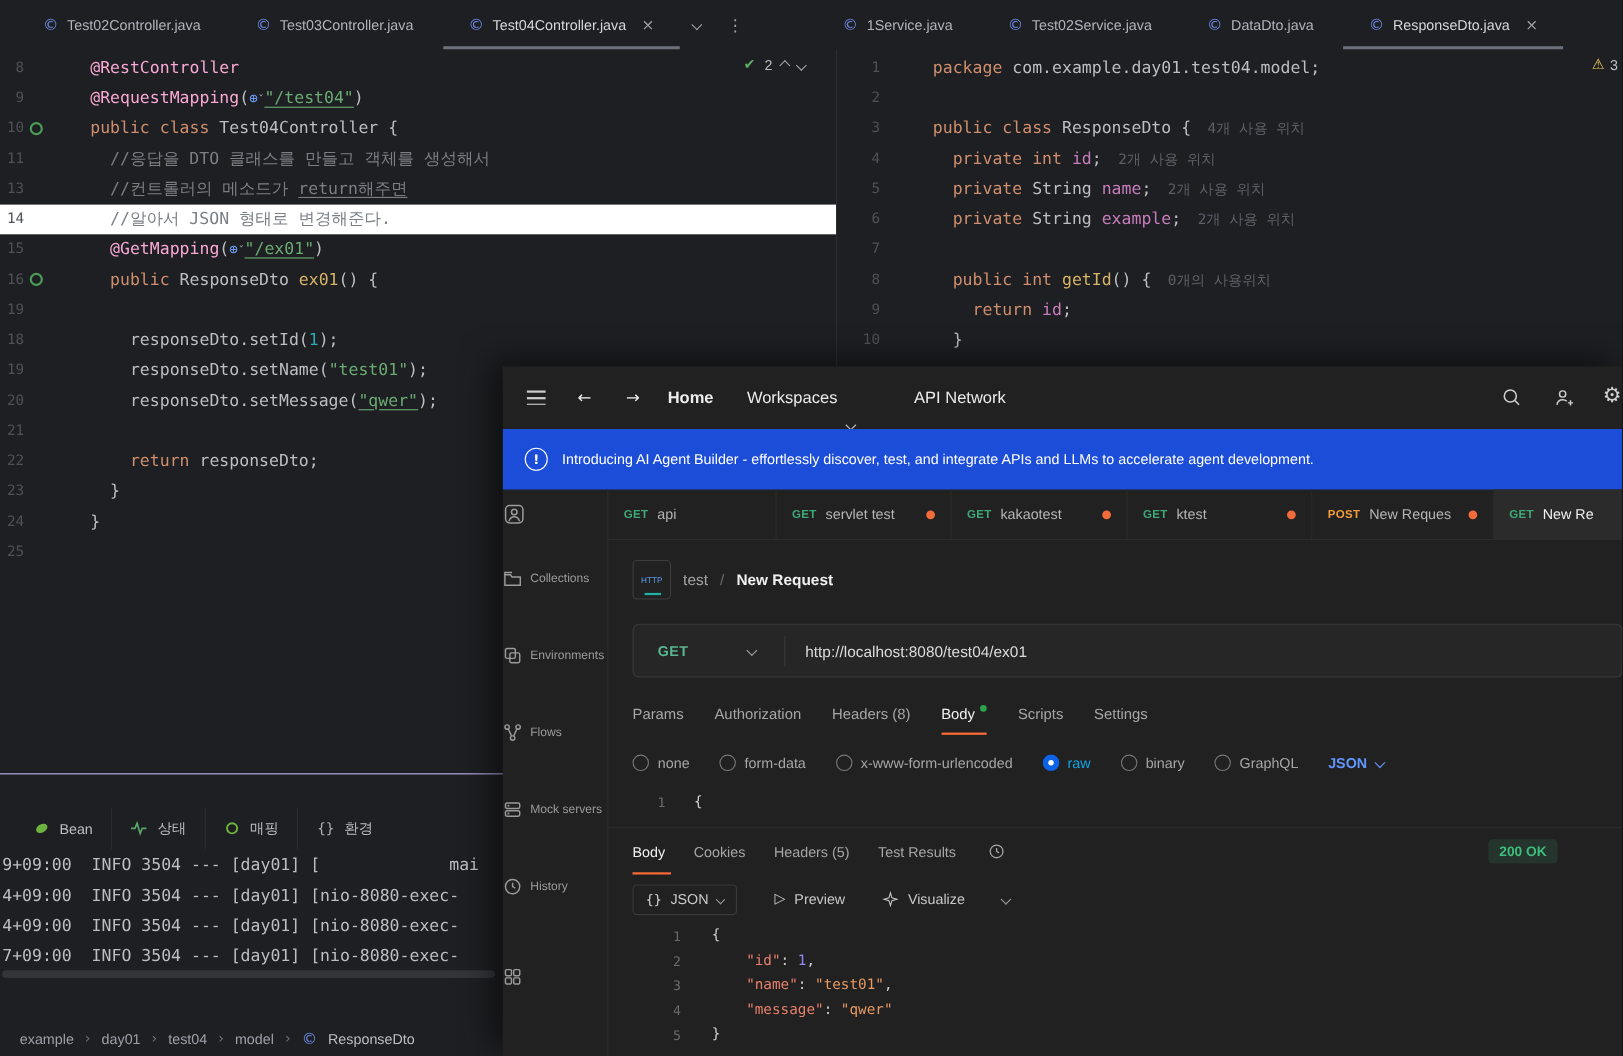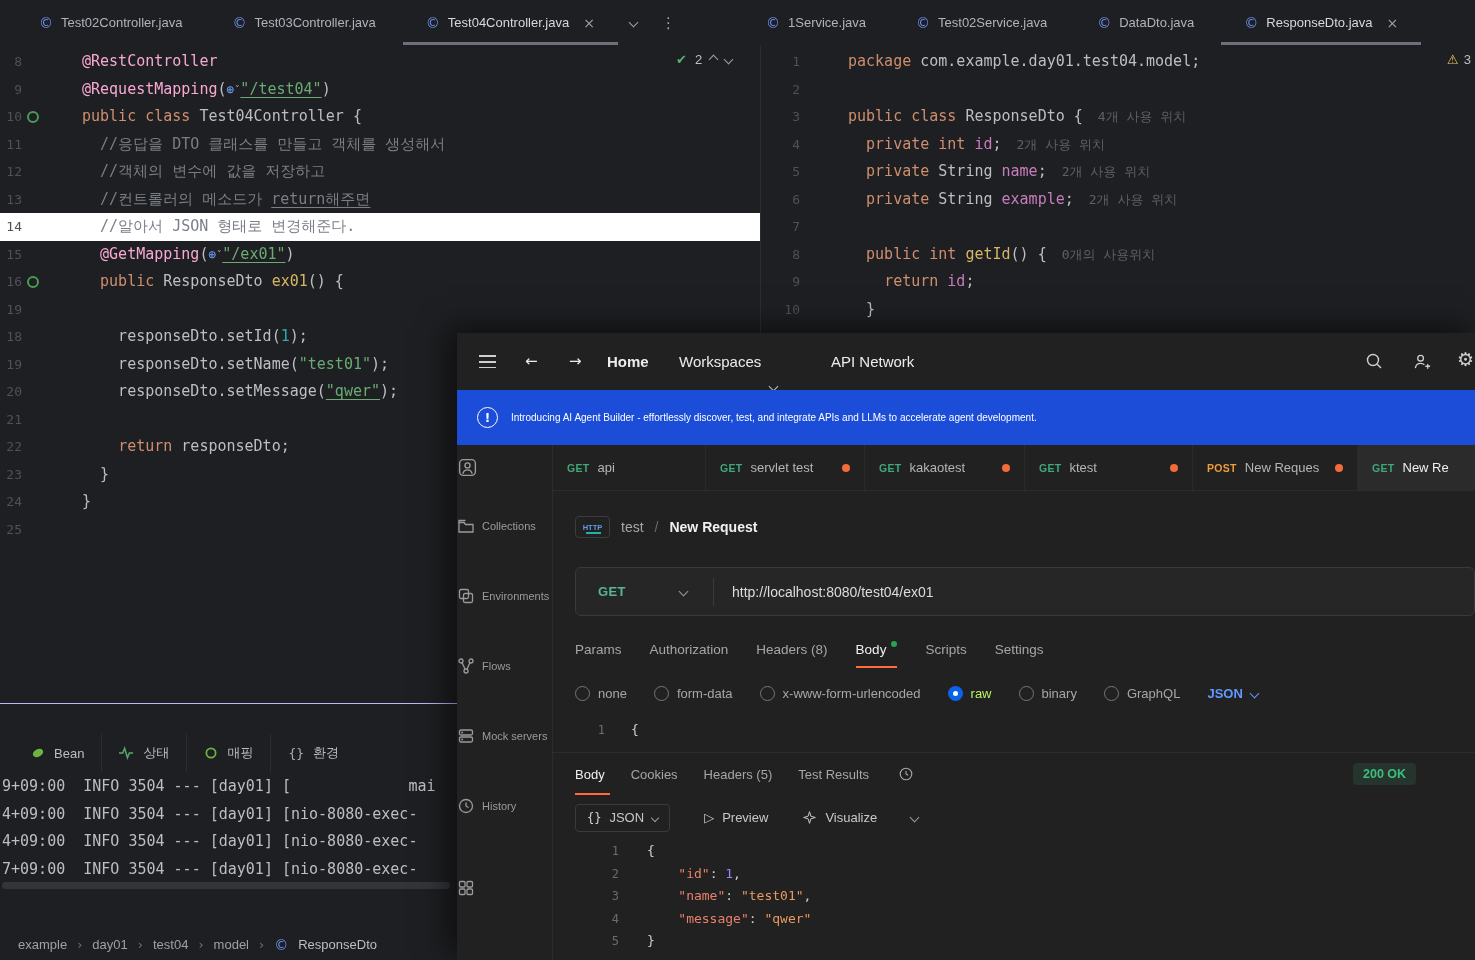--- a/index.html
+++ b/index.html
@@ -83,35 +83,35 @@
   .pm-wsp{left:222px;display:flex;align-items:flex-end;gap:9px;height:57px}
   .pm-wsp .cv{color:#BDBDBD;margin-top:-3px}
   .pm-api{left:374px}
   .pm-navicon{position:absolute;top:19px;cursor:pointer}
   .pm-search{left:908px}
   .pm-invite{left:956px}
   .pm-gear{left:1000px;font-size:19px;color:#CFCFCF;top:15px}
 
   .pm-banner{position:absolute;left:0;top:57px;width:100%;height:55px;background:#1B4DD9;display:flex;align-items:center;padding-left:20px;gap:13px;color:#fff}
   .pm-alert{width:21px;height:21px;border:1.6px solid #fff;border-radius:50%;display:grid;place-items:center;font-size:12px;font-weight:700;flex:none}
-  .pm-banner .txt{font-size:10px}
+  .pm-banner .txt{font-size:13px}
 
   .pm-sidebar{position:absolute;left:0;top:112px;width:96px;bottom:0;border-right:1px solid #2C2C2C}
   .pm-side-item{position:absolute;left:0;width:100%;display:flex;flex-direction:row;align-items:center;gap:7px;color:#9B9B9B;font-size:11px;cursor:pointer}
 
   .pm-reqtabs{position:absolute;left:96px;top:112px;right:0;height:46px;display:flex;border-bottom:1px solid #2C2C2C}
   .pm-rtab{display:flex;align-items:center;gap:8px;padding:0 14px;border-right:1px solid #2A2A2A;font-size:13px;color:#B5B5B5;white-space:nowrap;overflow:hidden;cursor:pointer}
   .pm-rtab .meth{font-size:10.5px;font-weight:700;letter-spacing:.3px}
   .m-get{color:#3FA878}
   .m-post{color:#F09B3C}
   .dirty-dot{width:8px;height:8px;border-radius:50%;background:#F26B3A;margin-left:auto;flex:none}
   .pm-rtab.active{background:#2B2B2B;color:#F0F0F0}
 
   .pm-crumb{position:absolute;left:118px;top:181px;height:26px;display:flex;align-items:center;gap:11px;font-size:14px}
-  .http-badge{width:35px;height:22px;border:1px solid #3D3D3D;border-radius:4px;display:grid;place-items:center;font-size:7.5px;font-weight:700;color:#5E9CE8;position:relative}
+  .http-badge{width:35px;height:36px;border:1px solid #3D3D3D;border-radius:4px;display:grid;place-items:center;font-size:7.5px;font-weight:400;color:#5E9CE8;position:relative}
   .http-badge::after{content:"";position:absolute;bottom:3px;left:10px;width:15px;height:2px;background:#1FB2A6}
   .pm-crumb .col{color:#A6A6A6}
   .pm-crumb .sep{color:#6B6B6B}
   .pm-crumb .req{color:#F0F0F0;font-weight:600}
 
   .pm-urlbar{position:absolute;left:118px;top:234px;width:900px;height:49px;background:#262626;border:1px solid #3A3A3A;border-radius:6px;display:flex;align-items:center}
   .pm-msel{flex:0 0 137px;display:flex;align-items:center;padding-left:22px;position:relative;cursor:pointer}
   .pm-msel .m{font-size:13px;font-weight:700;color:#58B792;letter-spacing:.4px}
   .pm-msel .cv{position:absolute;right:26px;color:#9B9B9B}
   .pm-url-div{width:1px;height:28px;background:#3A3A3A}
@@ -121,21 +121,21 @@
   .pm-subtab{padding:0 14px;height:100%;display:flex;align-items:center;position:relative;cursor:pointer}
   .pm-subtab.active{color:#F0F0F0}
   .pm-subtab.active::after{content:"";position:absolute;left:14px;right:14px;bottom:0;height:2px;background:#FF6C37}
   .gdot{width:6px;height:6px;border-radius:50%;background:#2BA24C;margin-left:5px;margin-top:-10px}
 
   .pm-modes{position:absolute;left:118px;top:342px;height:36px;display:flex;align-items:center;gap:27px;font-size:13px;color:#A6A6A6}
   .pm-mode{display:flex;align-items:center;gap:8px;cursor:pointer}
   .radio{width:15px;height:15px;border-radius:50%;border:1.5px solid #767676;flex:none}
   .radio.sel{border:none;background:#0C63E7;position:relative}
   .radio.sel::after{content:"";position:absolute;left:5px;top:5px;width:5px;height:5px;border-radius:50%;background:#fff}
-  .pm-mode.sel-label{color:#bef264}
+  .pm-mode.sel-label{color:#0ea5e9}
   .pm-lang{display:flex;align-items:center;gap:8px;color:#6197FF;font-weight:600;cursor:pointer}
   .pm-lang .cv{color:#6197FF}
 
   .pm-bodyedit{position:absolute;left:104px;top:386px;right:0;height:33px;font-family:"DejaVu Sans Mono",monospace;font-size:13px}
   .pm-bodyedit .code-row{height:22px;line-height:22px}
   .pm-bodyedit .ln{flex:0 0 44px;color:#6C6C6C;font-size:12px}
   .pm-bodyedit .gut{flex:0 0 26px}
 
   .pm-resphead{position:absolute;left:96px;right:0;top:419px;height:43px;border-top:1px solid #2C2C2C;display:flex;align-items:center;padding-left:22px}
   .pm-resptab{padding:0 13px;height:100%;display:flex;align-items:center;position:relative;font-size:13px;color:#A6A6A6;cursor:pointer}
@@ -205,21 +205,20 @@
       <span>ResponseDto.java</span>
       <span class="close glyph">×</span>
     </div>
   </div>
 
   <div id="left-editor" class="editor">
       <div class="code-row"><span class="ln">8</span><span class="gut"></span><span class="codeline"><span class="tok ann">@RestController</span></span></div>
       <div class="code-row"><span class="ln">9</span><span class="gut"></span><span class="codeline"><span class="tok ann">@RequestMapping</span><span class="tok txt">(</span><span class="tok globe">⊕</span><span class="tok gchev">ˇ</span><span class="tok stru">"/test04"</span><span class="tok txt">)</span></span></div>
       <div class="code-row"><span class="ln">10</span><span class="gut"><span class="gicon bean"></span></span><span class="codeline"><span class="tok kw">public class </span><span class="tok txt">Test04Controller {</span></span></div>
       <div class="code-row"><span class="ln">11</span><span class="gut"></span><span class="codeline"><span class="tok cmt">  //응답을 DTO 클래스를 만들고 객체를 생성해서</span></span></div>
-      <div class="code-row"><span class="ln">12</span><span class="gut"></span><span class="codeline"><span class="tok cmt">  //객체의 변수에 값을 저장하고</span></span></div>
       <div class="code-row"><span class="ln">13</span><span class="gut"></span><span class="codeline"><span class="tok cmt">  //컨트롤러의 메소드가 </span><span class="tok cmtu">return해주면</span></span></div>
       <div class="code-row hl"><span class="ln">14</span><span class="gut"></span><span class="codeline"><span class="tok cmt">  //알아서 JSON 형태로 변경해준다.</span></span></div>
       <div class="code-row"><span class="ln">15</span><span class="gut"></span><span class="codeline"><span class="tok txt">  </span><span class="tok ann">@GetMapping</span><span class="tok txt">(</span><span class="tok globe">⊕</span><span class="tok gchev">ˇ</span><span class="tok stru">"/ex01"</span><span class="tok txt">)</span></span></div>
       <div class="code-row"><span class="ln">16</span><span class="gut"><span class="gicon bean"></span></span><span class="codeline"><span class="tok txt">  </span><span class="tok kw">public </span><span class="tok txt">ResponseDto </span><span class="tok mth">ex01</span><span class="tok txt">() {</span></span></div>
       <div class="code-row"><span class="ln">19</span><span class="gut"></span></div>
       <div class="code-row"><span class="ln">18</span><span class="gut"></span><span class="codeline"><span class="tok txt">    responseDto.setId(</span><span class="tok num">1</span><span class="tok txt">);</span></span></div>
       <div class="code-row"><span class="ln">19</span><span class="gut"></span><span class="codeline"><span class="tok txt">    responseDto.setName(</span><span class="tok str">"test01"</span><span class="tok txt">);</span></span></div>
       <div class="code-row"><span class="ln">20</span><span class="gut"></span><span class="codeline"><span class="tok txt">    responseDto.setMessage(</span><span class="tok stru">"qwer"</span><span class="tok txt">);</span></span></div>
       <div class="code-row"><span class="ln">21</span><span class="gut"></span><span class="codeline"></span></div>
       <div class="code-row"><span class="ln">22</span><span class="gut"></span><span class="codeline"><span class="tok txt">    </span><span class="tok kw">return</span><span class="tok txt"> responseDto;</span></span></div>

